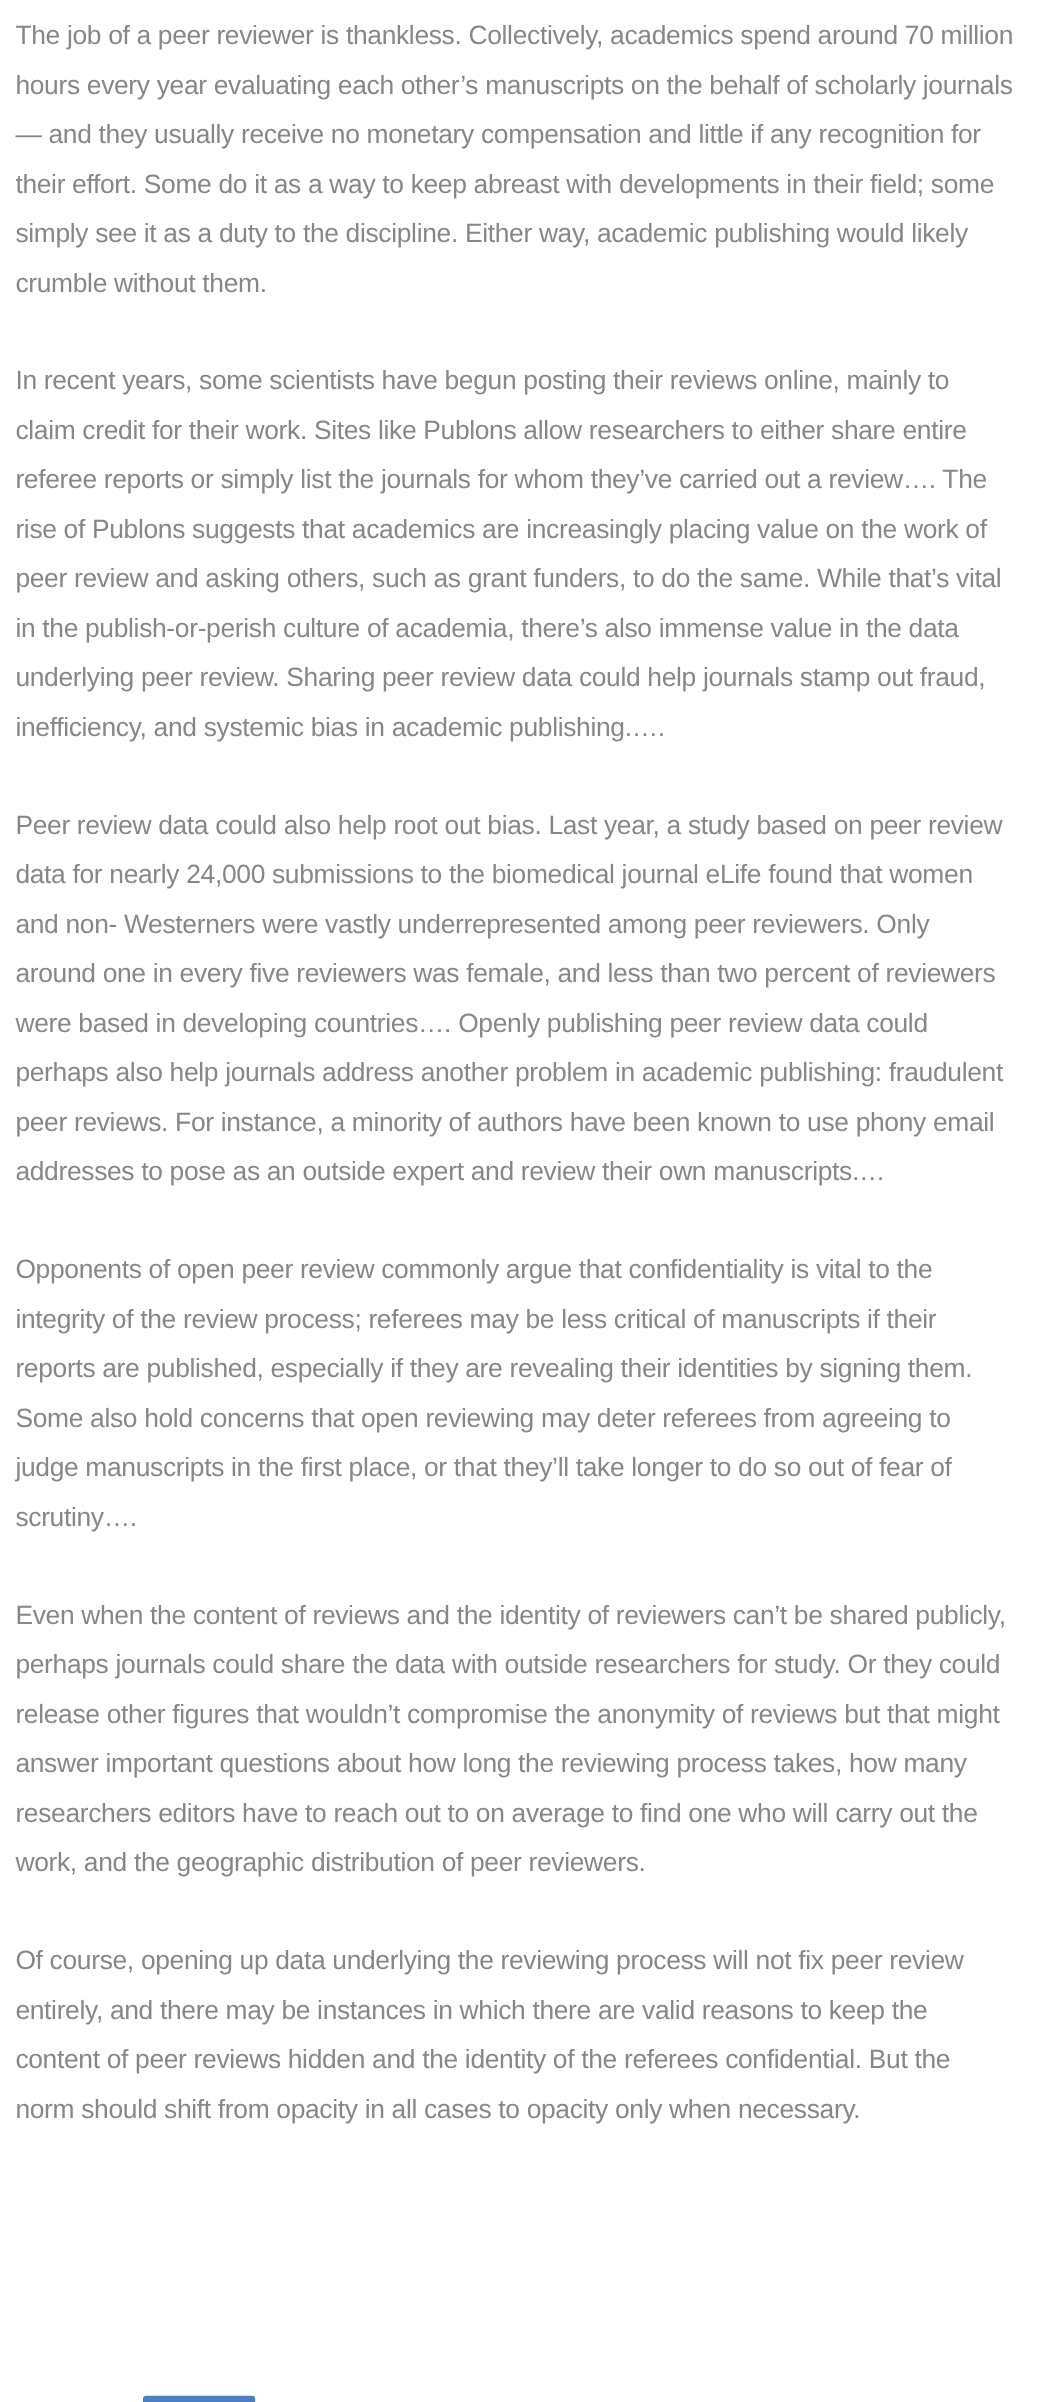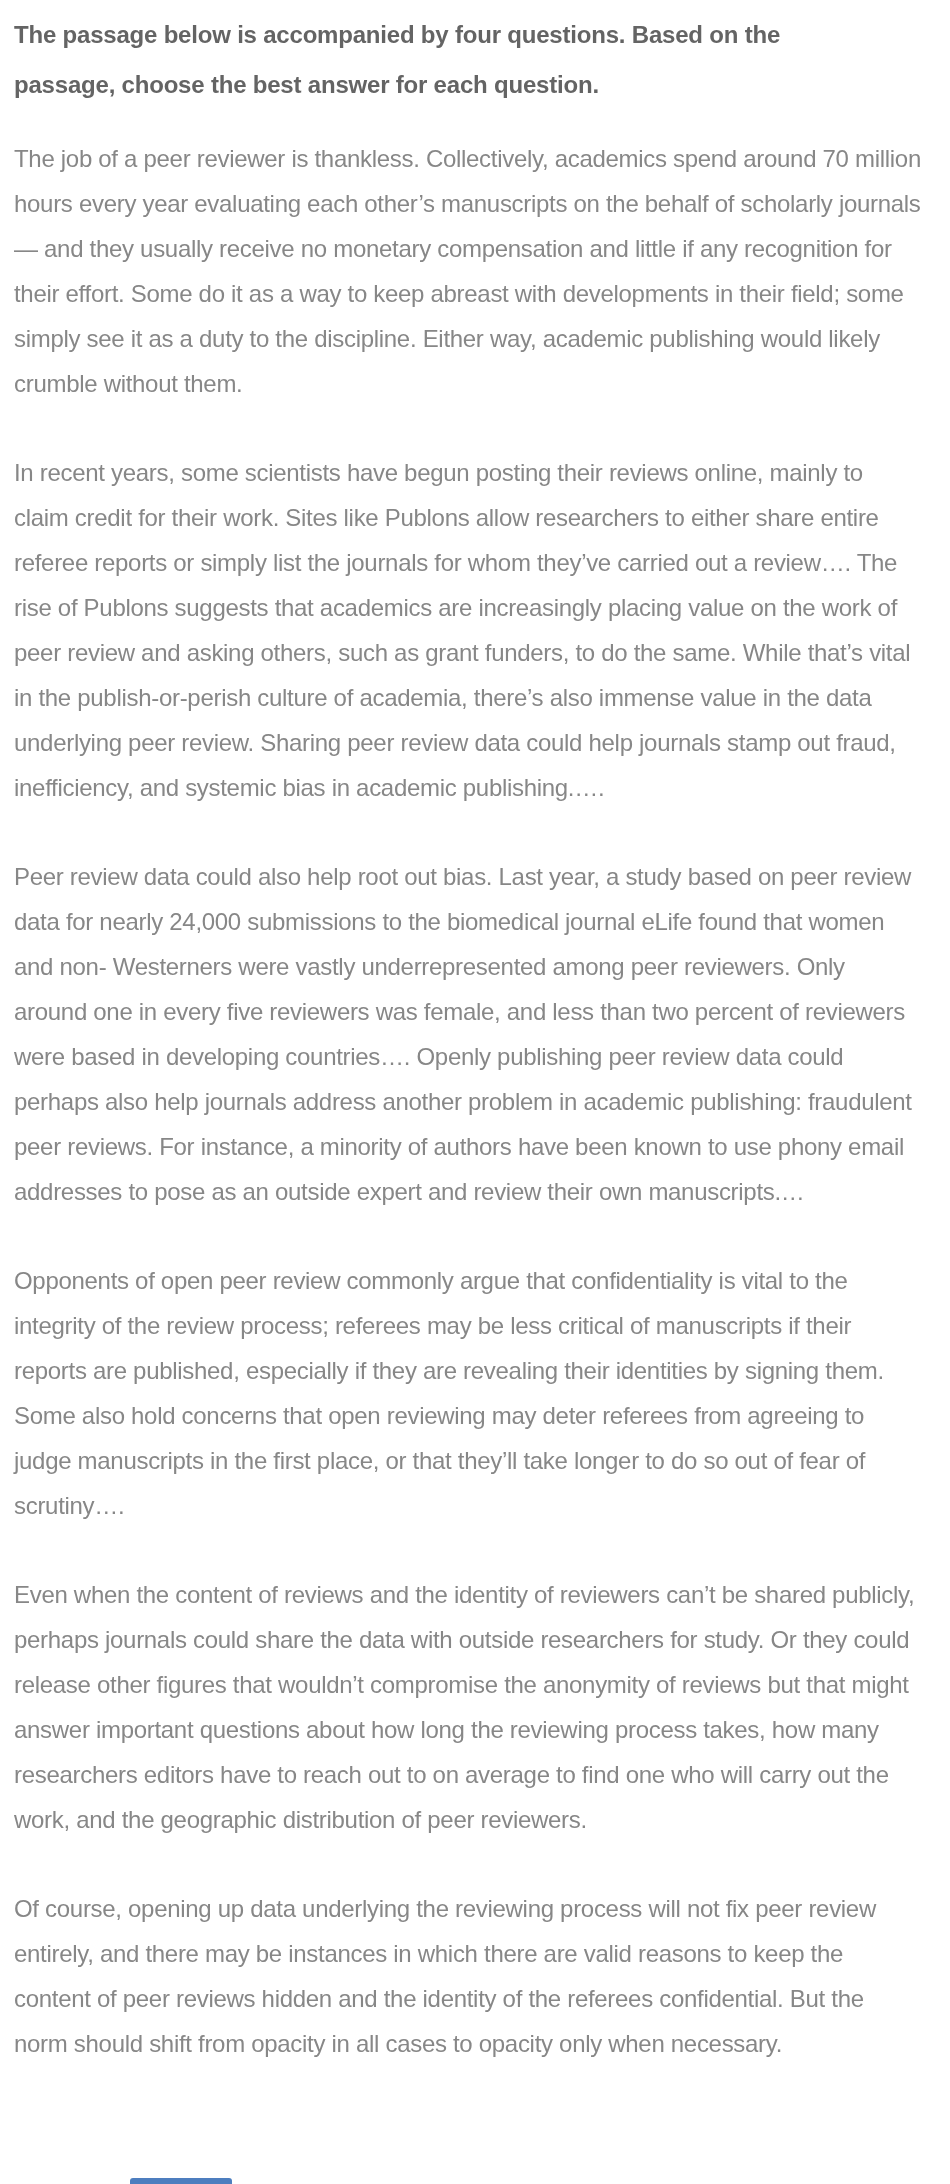--- a/index.html
+++ b/index.html
@@ -46,21 +46,20 @@
     border-radius: 3px 3px 0 0;
     background: var(--accent);
     cursor: pointer;
   }
 </style>
 </head>
 <body>
 
 <div class="page">
 
-  <p class="instructions">The passage below is accompanied by four questions. Based on the passage, choose the best answer for each question.</p>
 
   <p class="para">The job of a peer reviewer is thankless. Collectively, academics spend around 70 million hours every year evaluating each other’s manuscripts on the behalf of scholarly journals — and they usually receive no monetary compensation and little if any recognition for their effort. Some do it as a way to keep abreast with developments in their field; some simply see it as a duty to the discipline. Either way, academic publishing would likely crumble without them.</p>
 
   <p class="para">In recent years, some scientists have begun posting their reviews online, mainly to claim credit for their work. Sites like Publons allow researchers to either share entire referee reports or simply list the journals for whom they’ve carried out a review…. The rise of Publons suggests that academics are increasingly placing value on the work of peer review and asking others, such as grant funders, to do the same. While that’s vital in the publish-or-perish culture of academia, there’s also immense value in the data underlying peer review. Sharing peer review data could help journals stamp out fraud, inefficiency, and systemic bias in academic publishing.….</p>
 
   <p class="para">Peer review data could also help root out bias. Last year, a study based on peer review data for nearly 24,000 submissions to the biomedical journal eLife found that women and non- Westerners were vastly underrepresented among peer reviewers. Only around one in every five reviewers was female, and less than two percent of reviewers were based in developing countries…. Openly publishing peer review data could perhaps also help journals address another problem in academic publishing: fraudulent peer reviews. For instance, a minority of authors have been known to use phony email addresses to pose as an outside expert and review their own manuscripts.…</p>
 
   <p class="para">Opponents of open peer review commonly argue that confidentiality is vital to the integrity of the review process; referees may be less critical of manuscripts if their reports are published, especially if they are revealing their identities by signing them. Some also hold concerns that open reviewing may deter referees from agreeing to judge manuscripts in the first place, or that they’ll take longer to do so out of fear of scrutiny….</p>
 
   <p class="para">Even when the content of reviews and the identity of reviewers can’t be shared publicly, perhaps journals could share the data with outside researchers for study. Or they could release other figures that wouldn’t compromise the anonymity of reviews but that might answer important questions about how long the reviewing process takes, how many researchers editors have to reach out to on average to find one who will carry out the work, and the geographic distribution of peer reviewers.</p>

